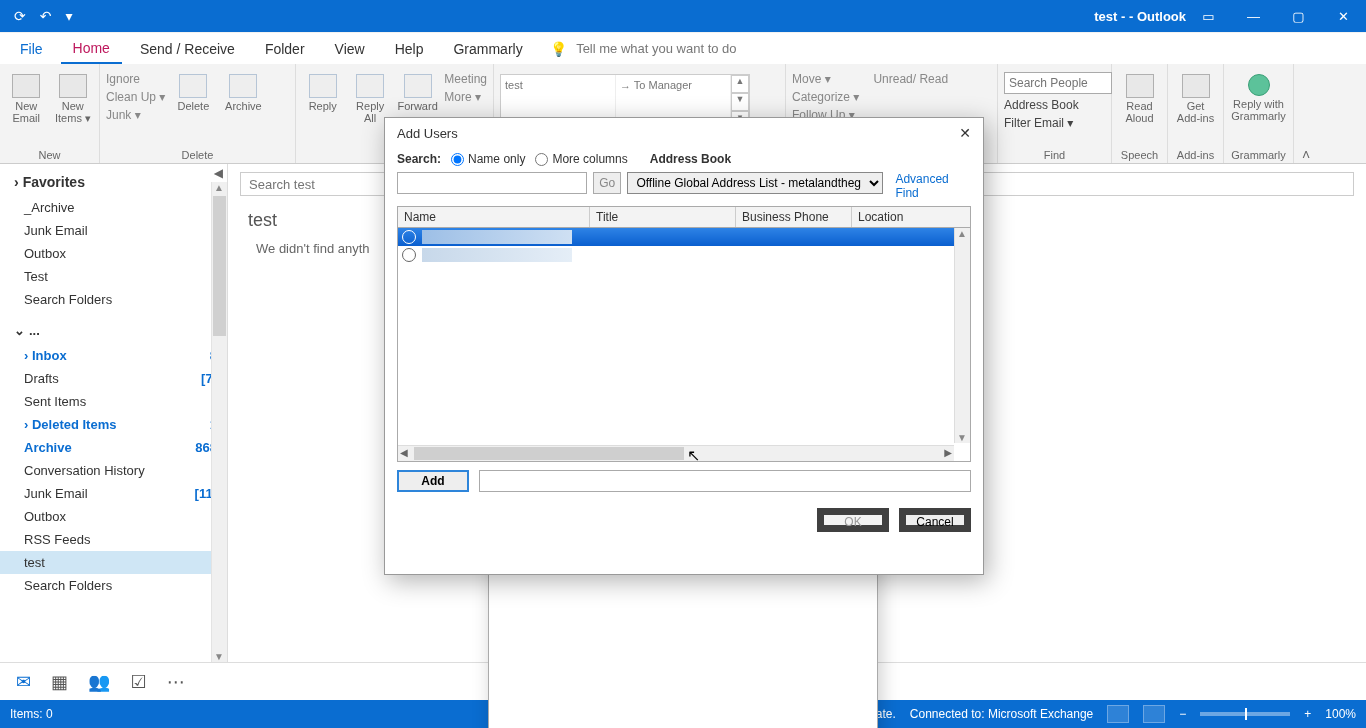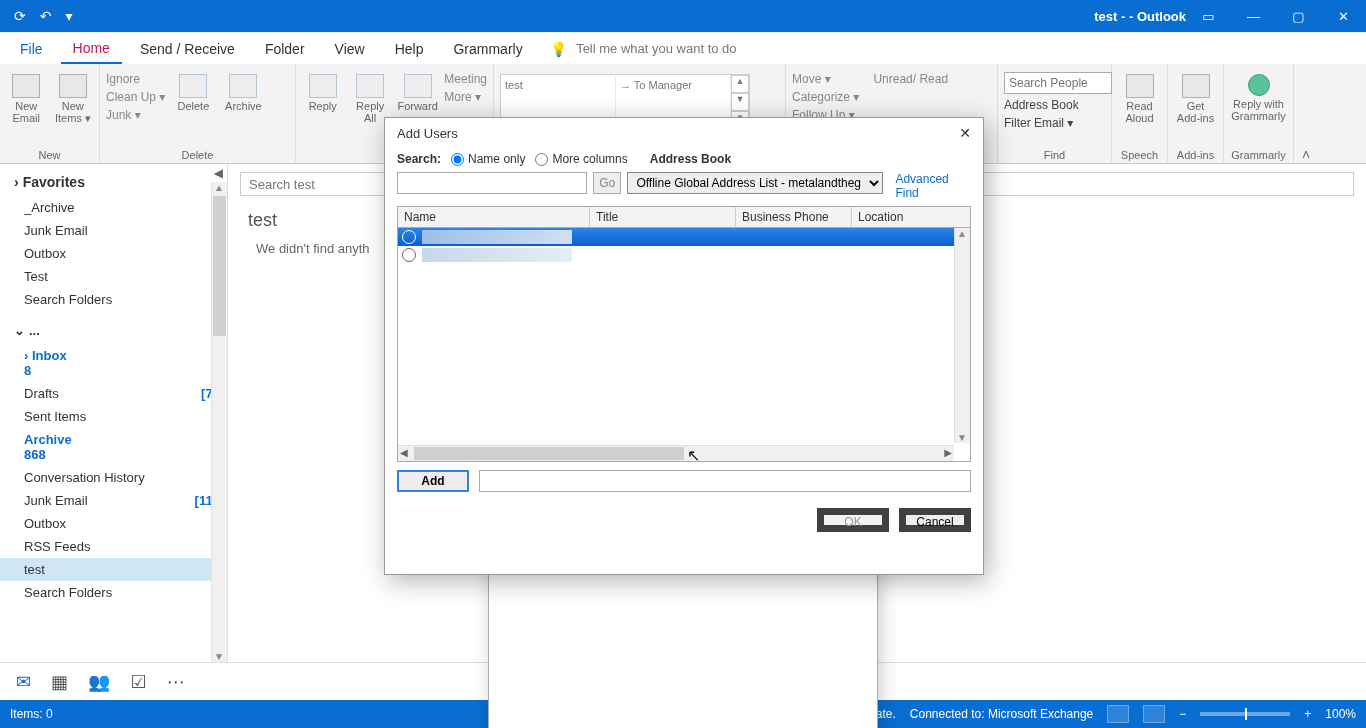--- a/index.html
+++ b/index.html
@@ -37,21 +37,21 @@
   .collapse { width:24px; display:flex; align-items:flex-end; justify-content:center; color:#666; font-size:14px; }
 
   
   .main { height:498px; display:flex; position:relative; }
   .navpane { width:228px; border-right:1px solid #ddd; background:#fff; position:relative; }
   .navpane .collapseNav { position:absolute; right:4px; top:2px; font-size:12px; color:#666; cursor:pointer;}
   .navpane .hdr { font-weight:600; padding:10px 6px 6px 14px; display:flex; align-items:center; gap:4px; font-size:14px;}
   .navpane .item { padding:4px 10px 4px 24px; display:flex; justify-content:space-between; cursor:pointer; }
   .navpane .item.selected { background:#cfe6f5; }
   .navpane .item .cnt { color:#0a6dd1; font-weight:600; }
-  .navpane .item.bold { font-weight:600; color:#0a6dd1;flex-direction:column; }
+  .navpane .item.bold { font-weight:600; color:#0a6dd1; }
   .navpane .acct { font-weight:600; padding:12px 6px 6px 14px; display:flex; align-items:center; gap:4px; }
   .navscroll { position:absolute; right:0; top:18px; bottom:0; width:16px; background:#f0f0f0; border-left:1px solid #e3e3e3; }
   .navscroll::before{content:"▲";position:absolute;top:0;left:2px;font-size:10px;color:#888;}
   .navscroll::after{content:"▼";position:absolute;bottom:0;left:2px;font-size:10px;color:#888;}
   .navscroll .thumb{position:absolute;top:14px;left:1px;right:1px;height:140px;background:#d0d0d0;}
 
   .content { flex:1; background:#fff; }
   .search { margin:8px 12px; }
   .search input { width:100%; height:24px; border:1px solid #ccc; padding:0 8px; font-size:13px; }
   .content h2 { font-weight:400; font-size:18px; color:#555; padding:6px 20px; }
@@ -315,20 +315,24 @@
           <span class="cnt">8</span>
         </div>
         <div class="item">
           <span>Drafts</span>
           <span class="cnt">[7]</span>
         </div>
         <div class="item">
           <span>Sent Items</span>
         </div>
         <div class="item bold">
+          <span>› Deleted Items</span>
+          <span class="cnt">1</span>
+        </div>
+        <div class="item bold">
           <span>Archive</span>
           <span class="cnt">868</span>
         </div>
         <div class="item">
           <span>Conversation History</span>
         </div>
         <div class="item">
           <span>Junk Email</span>
           <span class="cnt">[11]</span>
         </div>

